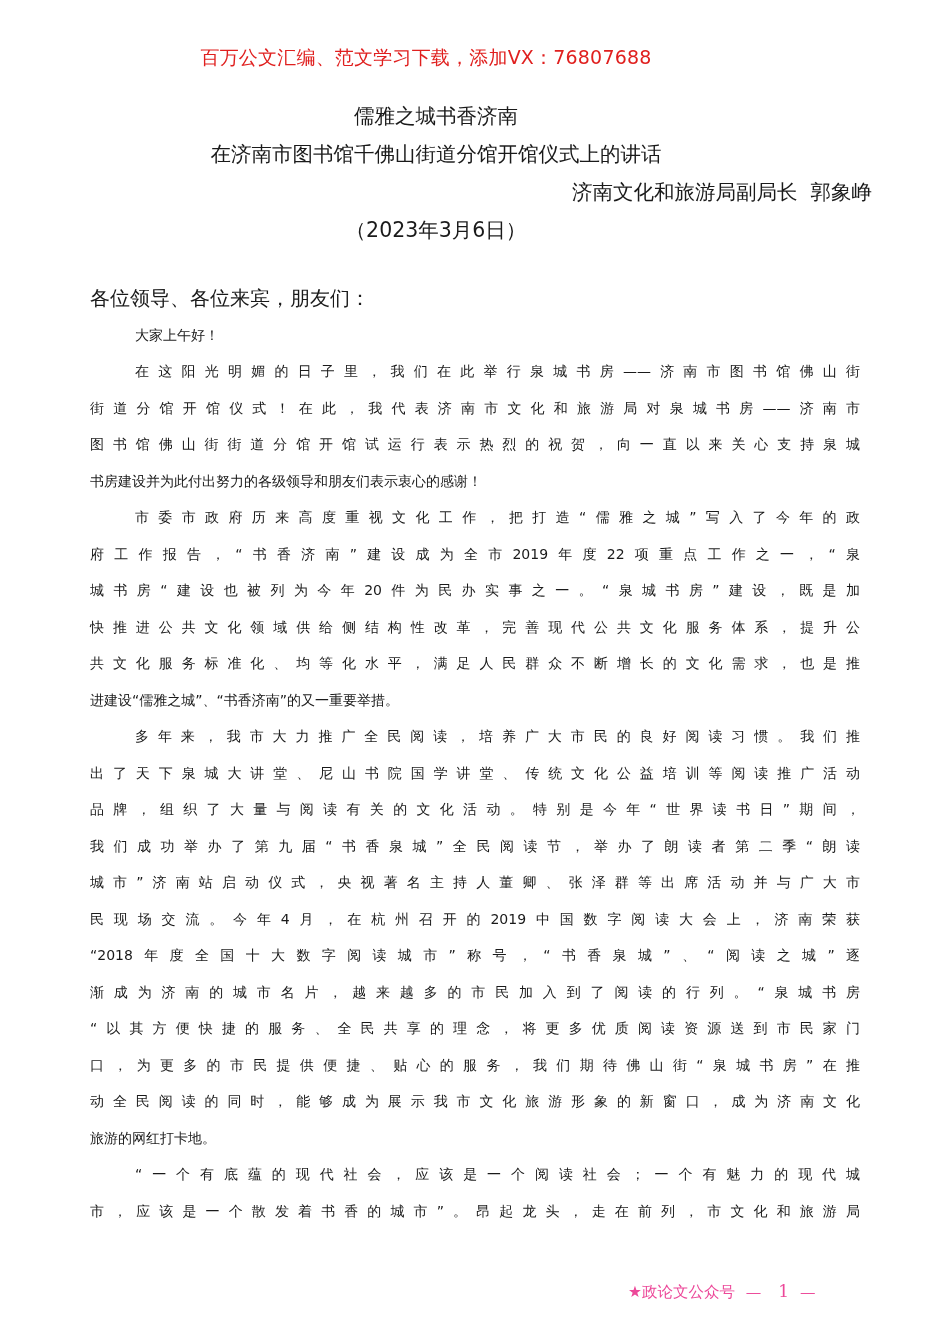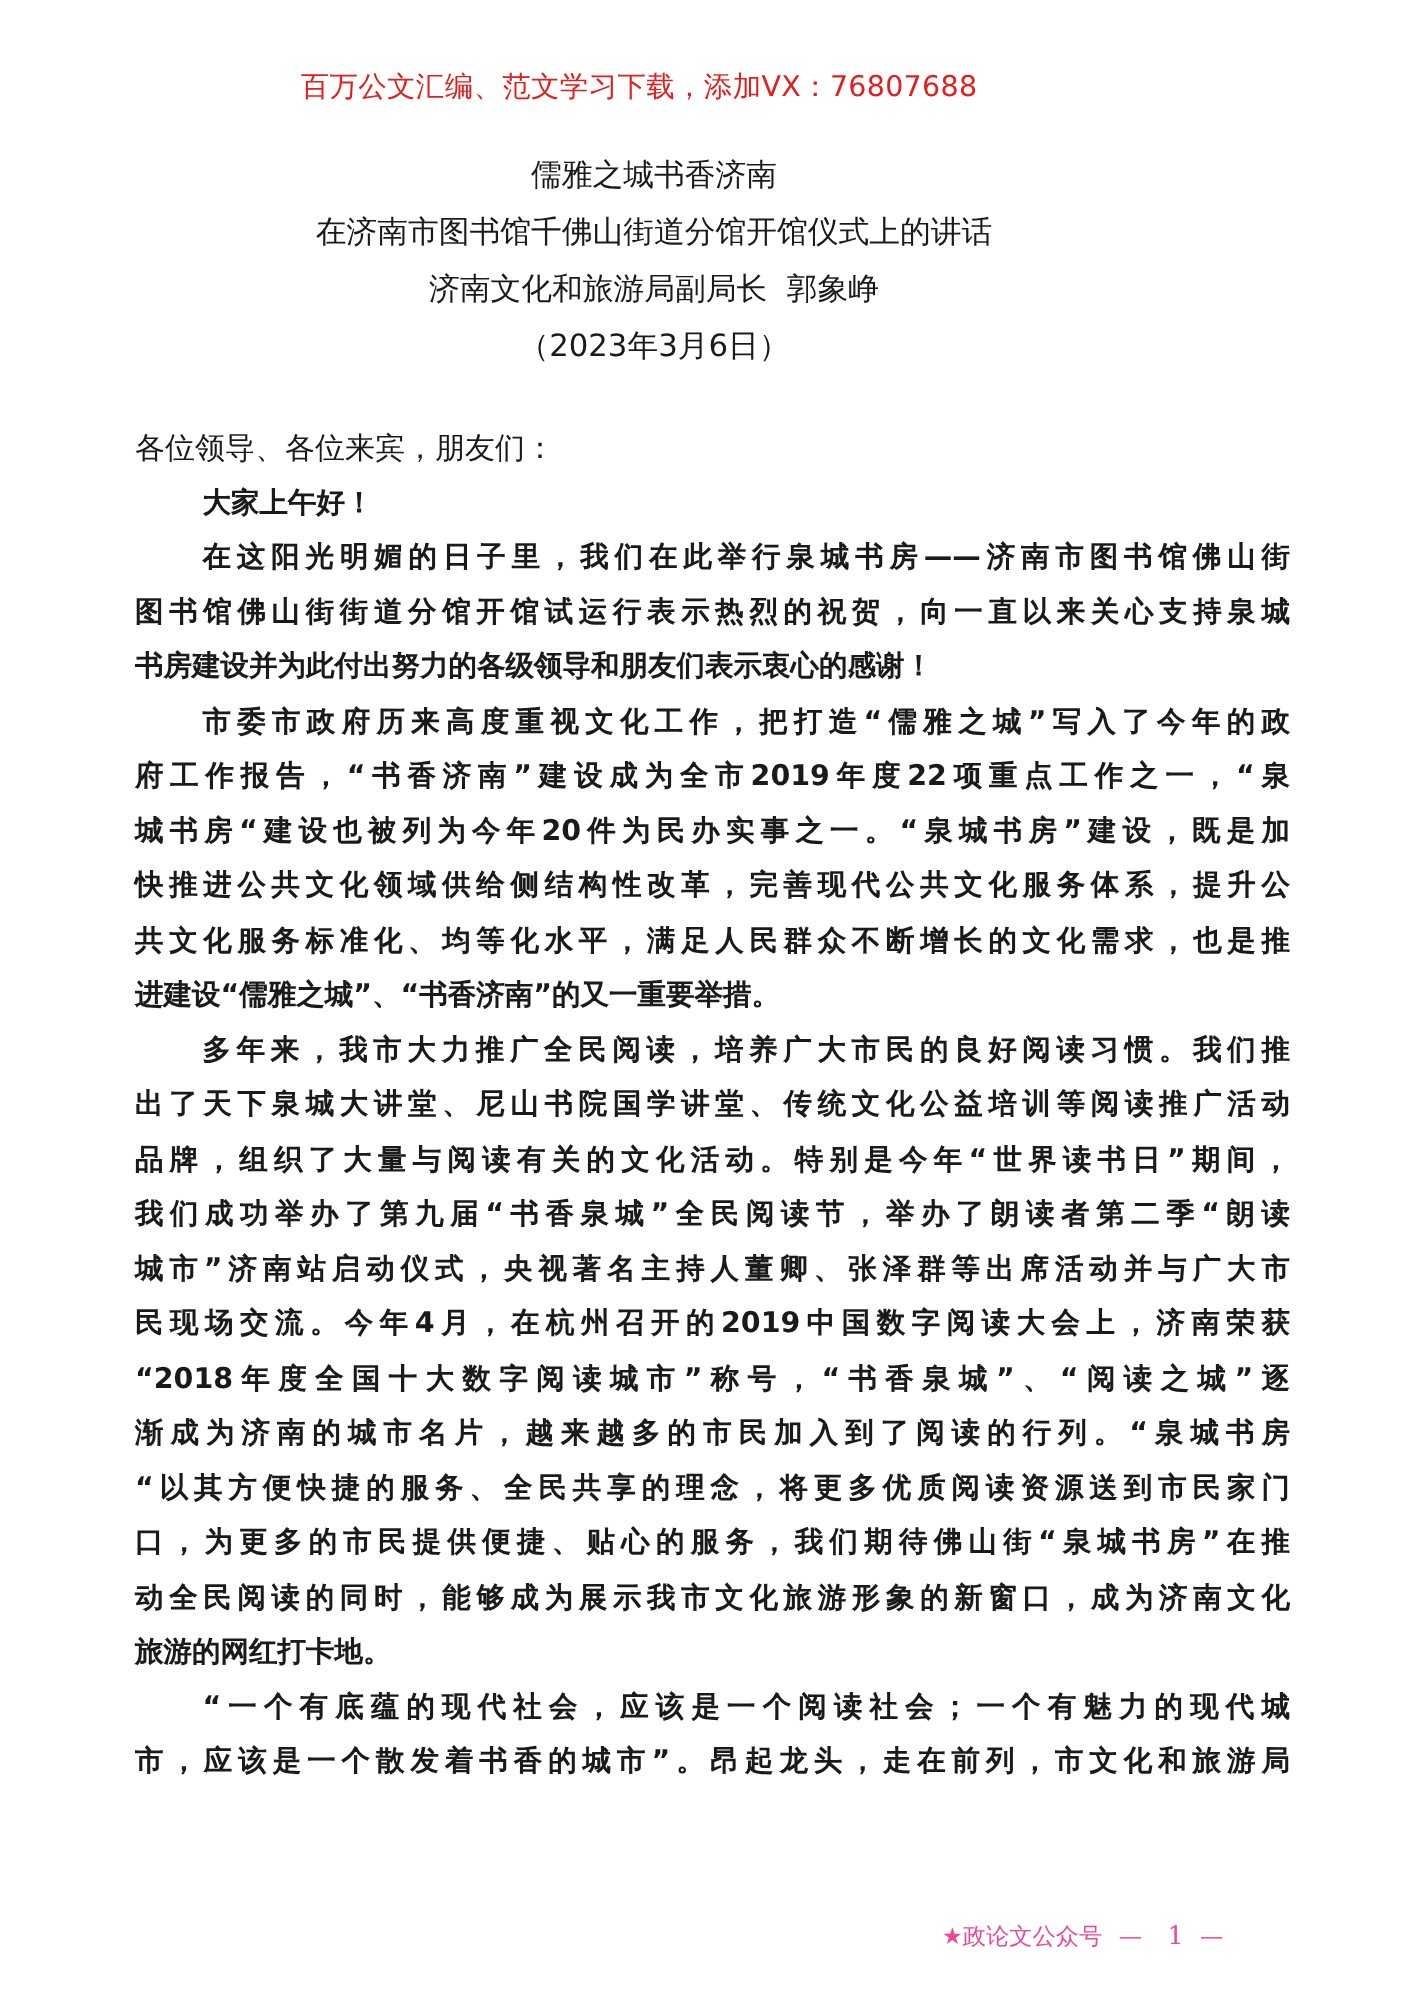--- a/index.html
+++ b/index.html
@@ -43,26 +43,25 @@
       top: 280px;
       left: 90px;
       width: 770px;
     }
     .greeting {
       font-size: 20px;
       line-height: 36.5px;
       white-space: nowrap;
     }
     .para {
-      font-size: 19px;
+      font-size: 14px;
       line-height: 36.5px;
       text-align: justify;
       text-align-last: left;
       margin: 0;
-      font-weight: bold;
     }
     .para .line {
       display: block;
       white-space: nowrap;
       text-align: justify;
       text-align-last: justify;
       height: 36.5px;
     }
     .para .line.last {
       text-align-last: left;
@@ -90,33 +89,34 @@
     }
   </style>
 </head>
 <body>
 
 <div class="watermark">百万公文汇编、范文学习下载，添加VX：76807688</div>
 
 <div class="title-block">
   <div class="title-line">儒雅之城书香济南</div>
   <div class="title-line">在济南市图书馆千佛山街道分馆开馆仪式上的讲话</div>
-  <div class="title-line" style="white-space: pre;">济南文化和旅游局副局长  郭象峥</div>
+  <div class="title-line" style="white-space: pre; text-align: right;">济南文化和旅游局副局长  郭象峥</div>
   <div class="title-line">（2023年3月6日）</div>
 </div>
 
 <div class="body-text">
   <div class="greeting">各位领导、各位来宾，朋友们：</div>
 
   <div class="para">
     <span class="line indent last">大家上午好！</span>
   </div>
 
   <div class="para">
     <span class="line indent">在这阳光明媚的日子里，我们在此举行泉城书房——济南市图书馆佛山街</span>
+    <span class="line">街道分馆开馆仪式！在此，我代表济南市文化和旅游局对泉城书房——济南市</span>
     <span class="line">图书馆佛山街街道分馆开馆试运行表示热烈的祝贺，向一直以来关心支持泉城</span>
     <span class="line last">书房建设并为此付出努力的各级领导和朋友们表示衷心的感谢！</span>
   </div>
 
   <div class="para">
     <span class="line indent">市委市政府历来高度重视文化工作，把打造“儒雅之城”写入了今年的政</span>
     <span class="line">府工作报告，“书香济南”建设成为全市2019年度22项重点工作之一，“泉</span>
     <span class="line">城书房“建设也被列为今年20件为民办实事之一。“泉城书房”建设，既是加</span>
     <span class="line">快推进公共文化领域供给侧结构性改革，完善现代公共文化服务体系，提升公</span>
     <span class="line">共文化服务标准化、均等化水平，满足人民群众不断增长的文化需求，也是推</span>

